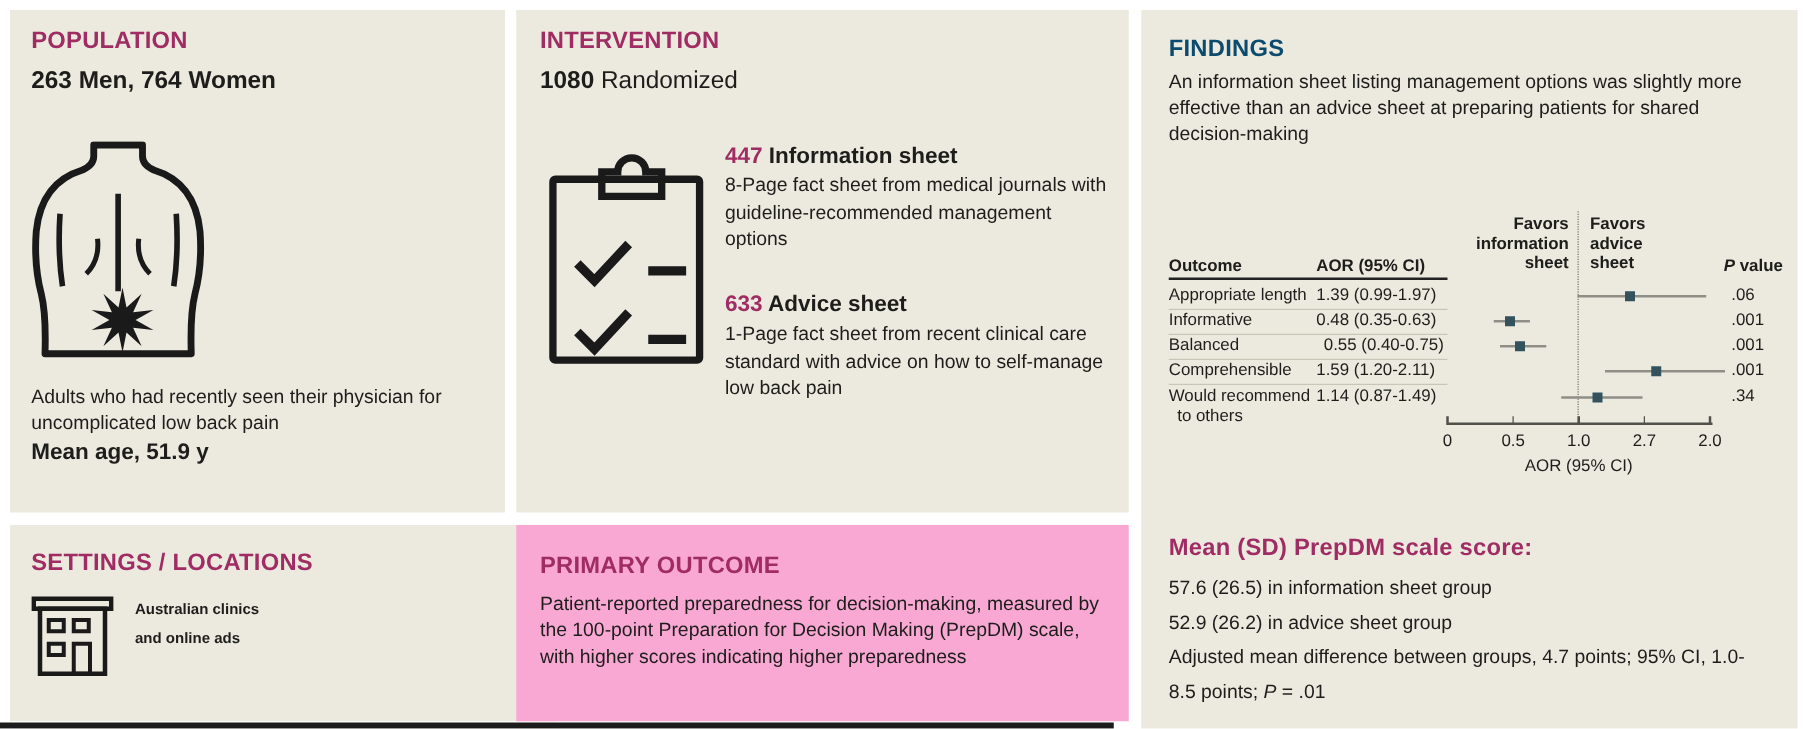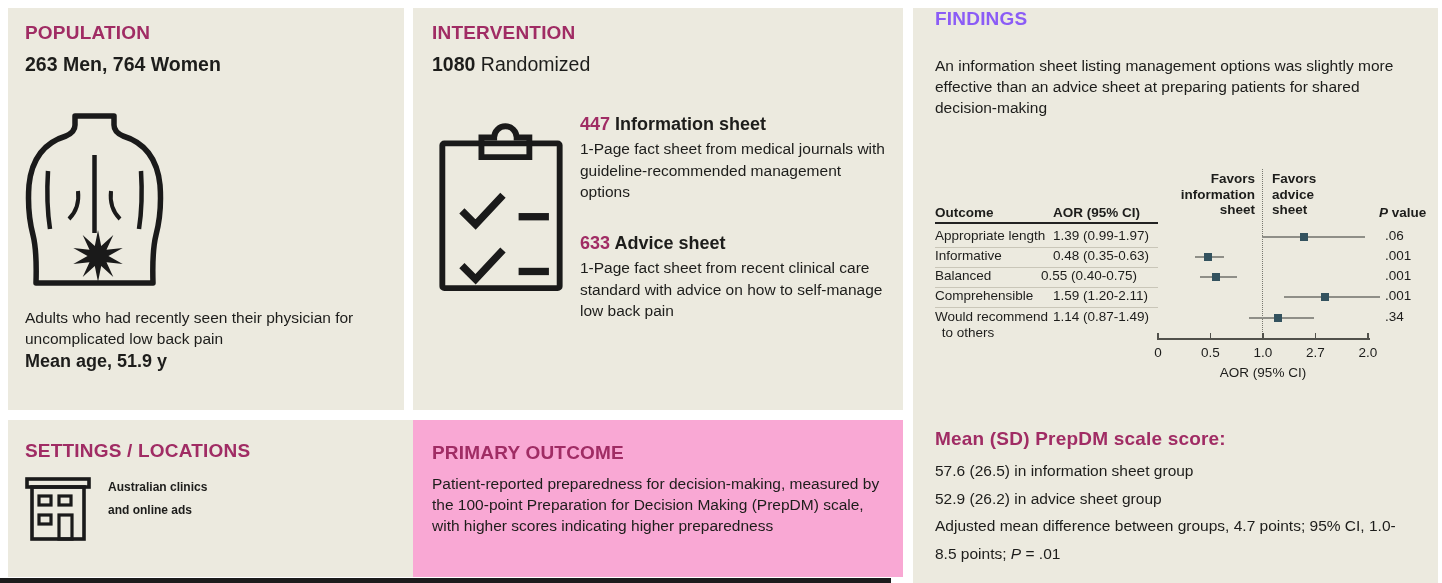--- a/index.html
+++ b/index.html
@@ -72,38 +72,38 @@
       <path class="ink" stroke-width="7.5" d="M24,97 L38,111 L66,81"></path>
       <path class="ink" stroke-width="7.5" d="M82,103 H113"></path>
       <path class="ink" stroke-width="7.5" d="M24,153 L38,167 L66,137"></path>
       <path class="ink" stroke-width="7.5" d="M82,159 H113"></path>
     </svg>
     <div class="abs" style="left:167px;top:106px;width:310px;">
       <div class="group-head">
         <span class="accent" style="color: rgb(160, 44, 100);">447</span>
         <span>Information sheet</span>
       </div>
-      <p class="group-desc">1-Page fact sheet from medical journals with guideline-recommended management options</p>
+      <p class="group-desc">8-Page fact sheet from medical journals with guideline-recommended management options</p>
     </div>
     <div class="abs" style="left:167px;top:225px;width:310px;">
       <div class="group-head">
         <span class="accent" style="color: rgb(160, 44, 100);">633</span>
         <span>Advice sheet</span>
       </div>
       <p class="group-desc">1-Page fact sheet from recent clinical care standard with advice on how to self-manage low back pain</p>
     </div>
   </section>
 
   <section class="panel" style="left: 413px; top: 420px; width: 490px; height: 157px; background: #f9a8d4;">
     <h2 class="sec abs" style="left: 19px; top: 22px; color: rgb(160, 44, 100);">PRIMARY OUTCOME</h2>
     <p class="body abs" style="left:19px;top:53px;width:462px;">Patient-reported preparedness for decision-making, measured by the 100-point Preparation for Decision Making (PrepDM) scale, with higher scores indicating higher preparedness</p>
   </section>
 
   <section class="panel" style="left: 913px; top: 8px; width: 525px; height: 575px; background: rgb(236, 234, 223);">
-    <h2 class="sec abs" style="left: 22px; top: 0; color: #8b5cf6;">FINDINGS</h2>
+    <h2 class="sec abs" style="left: 22px; top: 21px; color: #0c4a6e;">FINDINGS</h2>
     <p class="body abs" style="left:22px;top:47px;width:490px;">An information sheet listing management options was slightly more effective than an advice sheet at preparing patients for shared decision-making</p>
 
     <div id="forest">
         <div class="f" style="left: 168px; top: 6px; width: 152px; text-align: right; font-weight: 700; white-space: pre-line;">Favors
 information
 sheet</div>
         <div class="f" style="left: 337px; top: 6px; font-weight: 700; white-space: pre-line;">Favors
 advice
 sheet</div>
         <div class="f" style="left: 0px; top: 40px; font-weight: 700;">Outcome</div>
@@ -117,21 +117,21 @@
         <div class="f" style="left: 326.95px; top: 71px; width: 102.9px; height: 1.6px; background: rgb(143, 143, 136);"></div>
         <div class="f" style="left: 364.95px; top: 68px; width: 8px; height: 8px; background: rgb(51, 82, 94);"></div>
         <div class="f" style="left: 450px; top: 63px;">.06</div>
         <div class="f" style="left: 0px; top: 83px; white-space: pre-line;">Informative</div>
         <div class="f" style="left: 118px; top: 83px;">0.48 (0.35-0.63)</div>
         <div class="f" style="left: 0px; top: 101.5px; width: 223px; height: 1px; background: rgb(201, 198, 184);"></div>
         <div class="f" style="left: 259.75px; top: 91px; width: 29.4px; height: 1.6px; background: rgb(143, 143, 136);"></div>
         <div class="f" style="left: 269.4px; top: 88px; width: 8px; height: 8px; background: rgb(51, 82, 94);"></div>
         <div class="f" style="left: 450px; top: 83px;">.001</div>
         <div class="f" style="left: 0px; top: 103px; white-space: pre-line;">Balanced</div>
-        <div class="f" style="left: 106px; top: 103px;">0.55 (0.40-0.75)</div>
+        <div class="f" style="left: 124px; top: 103px;">0.55 (0.40-0.75)</div>
         <div class="f" style="left: 0px; top: 121.5px; width: 223px; height: 1px; background: rgb(201, 198, 184);"></div>
         <div class="f" style="left: 265px; top: 111px; width: 36.75px; height: 1.6px; background: rgb(143, 143, 136);"></div>
         <div class="f" style="left: 276.75px; top: 108px; width: 8px; height: 8px; background: rgb(51, 82, 94);"></div>
         <div class="f" style="left: 450px; top: 103px;">.001</div>
         <div class="f" style="left: 0px; top: 123px; white-space: pre-line;">Comprehensible</div>
         <div class="f" style="left: 118px; top: 123px;">1.59 (1.20-2.11)</div>
         <div class="f" style="left: 0px; top: 141.5px; width: 223px; height: 1px; background: rgb(201, 198, 184);"></div>
         <div class="f" style="left: 349px; top: 131px; width: 95.55px; height: 1.6px; background: rgb(143, 143, 136);"></div>
         <div class="f" style="left: 385.95px; top: 128px; width: 8px; height: 8px; background: rgb(51, 82, 94);"></div>
         <div class="f" style="left: 450px; top: 123px;">.001</div>

